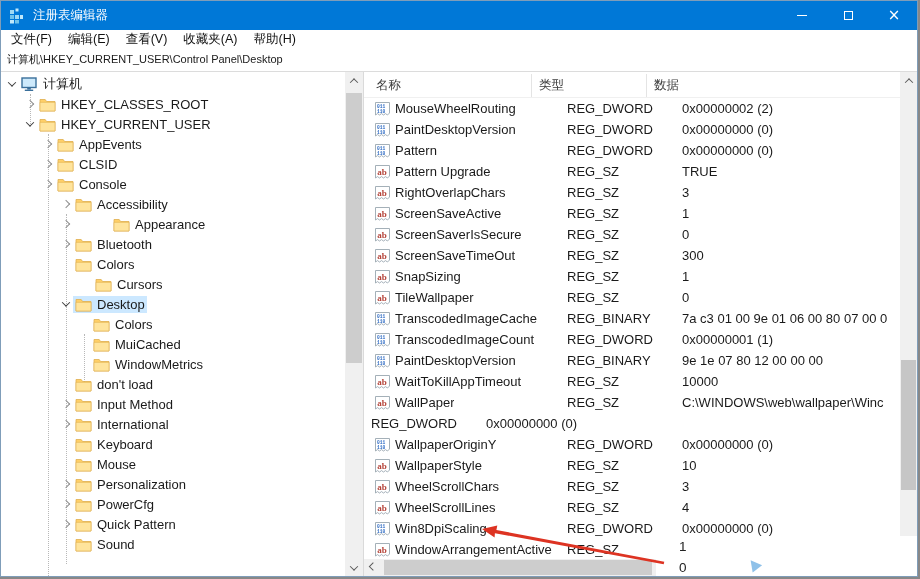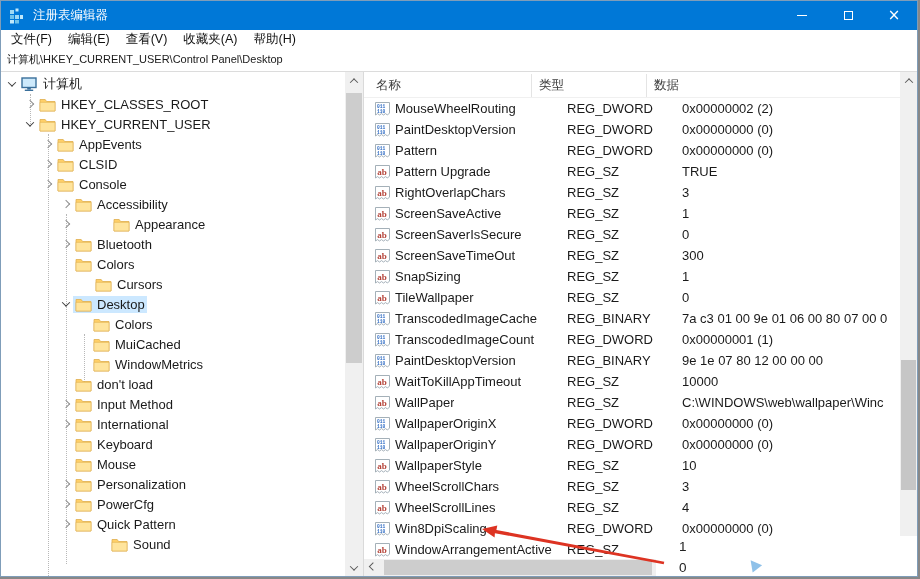--- a/index.html
+++ b/index.html
@@ -473,21 +473,21 @@
 
         <svg class="ic-folder" width="17" height="15" viewBox="0 0 17 15">
           <path d="M1 2.5 h5.2 l1.4 2 H16 v9.5 H1 z" fill="#ffd069" stroke="#dfaf4e" stroke-width="0.8"></path>
           <path d="M1 5.3 h15 v8.7 H1 z" fill="#ffe49c" stroke="#dfaf4e" stroke-width="0.6"></path>
         </svg>
       </span>
       <span class="tree-label">Quick Pattern</span>
     </span>
   </div>
 
-  <div class="tree-row" style="padding-left: 58px; gap: 36px;">
+  <div class="tree-row" style="padding-left: 58px;">
     <span class="expander"></span>
     <span class="sel-wrap">
       <span class="tree-icon">
 
         <svg class="ic-folder" width="17" height="15" viewBox="0 0 17 15">
           <path d="M1 2.5 h5.2 l1.4 2 H16 v9.5 H1 z" fill="#ffd069" stroke="#dfaf4e" stroke-width="0.8"></path>
           <path d="M1 5.3 h15 v8.7 H1 z" fill="#ffe49c" stroke="#dfaf4e" stroke-width="0.6"></path>
         </svg>
       </span>
       <span class="tree-label">Sound</span>
@@ -745,31 +745,20 @@
           <text x="2.2" y="9.8" font-size="9" font-family="Liberation Serif, serif" font-weight="bold" fill="#b5443a">ab</text>
         </svg>
       </span>
       <span class="vtext">WallPaper</span>
     </div>
     <div class="cell-type">REG_SZ</div>
     <div class="cell-data">C:\WINDOWS\web\wallpaper\Winc</div>
   </div>
 
   <div class="list-row">
-    <div class="cell-name">
-      <span class="vicon">
-        <svg class="ic-dword" width="16" height="14" viewBox="0 0 16 14">
-          <path d="M0.5 0.5 h14 v10.5 l-2 2 l-2 -1.4 l-2 1.4 l-2 -1.4 l-2 1.4 l-2 -1.4 l-2 1.4 z" fill="#fff" stroke="#9aa7b0" stroke-width="0.9"></path>
-          <text x="2" y="5.6" font-size="4.6" font-family="Liberation Mono, monospace" font-weight="bold" fill="#2e6bc4">011</text>
-          <text x="2" y="10.6" font-size="4.6" font-family="Liberation Mono, monospace" font-weight="bold" fill="#2e6bc4">110</text>
-        </svg>
-
-      </span>
-      <span class="vtext">WallpaperOriginX</span>
-    </div>
     <div class="cell-type">REG_DWORD</div>
     <div class="cell-data">0x00000000 (0)</div>
   </div>
 
   <div class="list-row">
     <div class="cell-name">
       <span class="vicon">
         <svg class="ic-dword" width="16" height="14" viewBox="0 0 16 14">
           <path d="M0.5 0.5 h14 v10.5 l-2 2 l-2 -1.4 l-2 1.4 l-2 -1.4 l-2 1.4 l-2 -1.4 l-2 1.4 z" fill="#fff" stroke="#9aa7b0" stroke-width="0.9"></path>
           <text x="2" y="5.6" font-size="4.6" font-family="Liberation Mono, monospace" font-weight="bold" fill="#2e6bc4">011</text>

